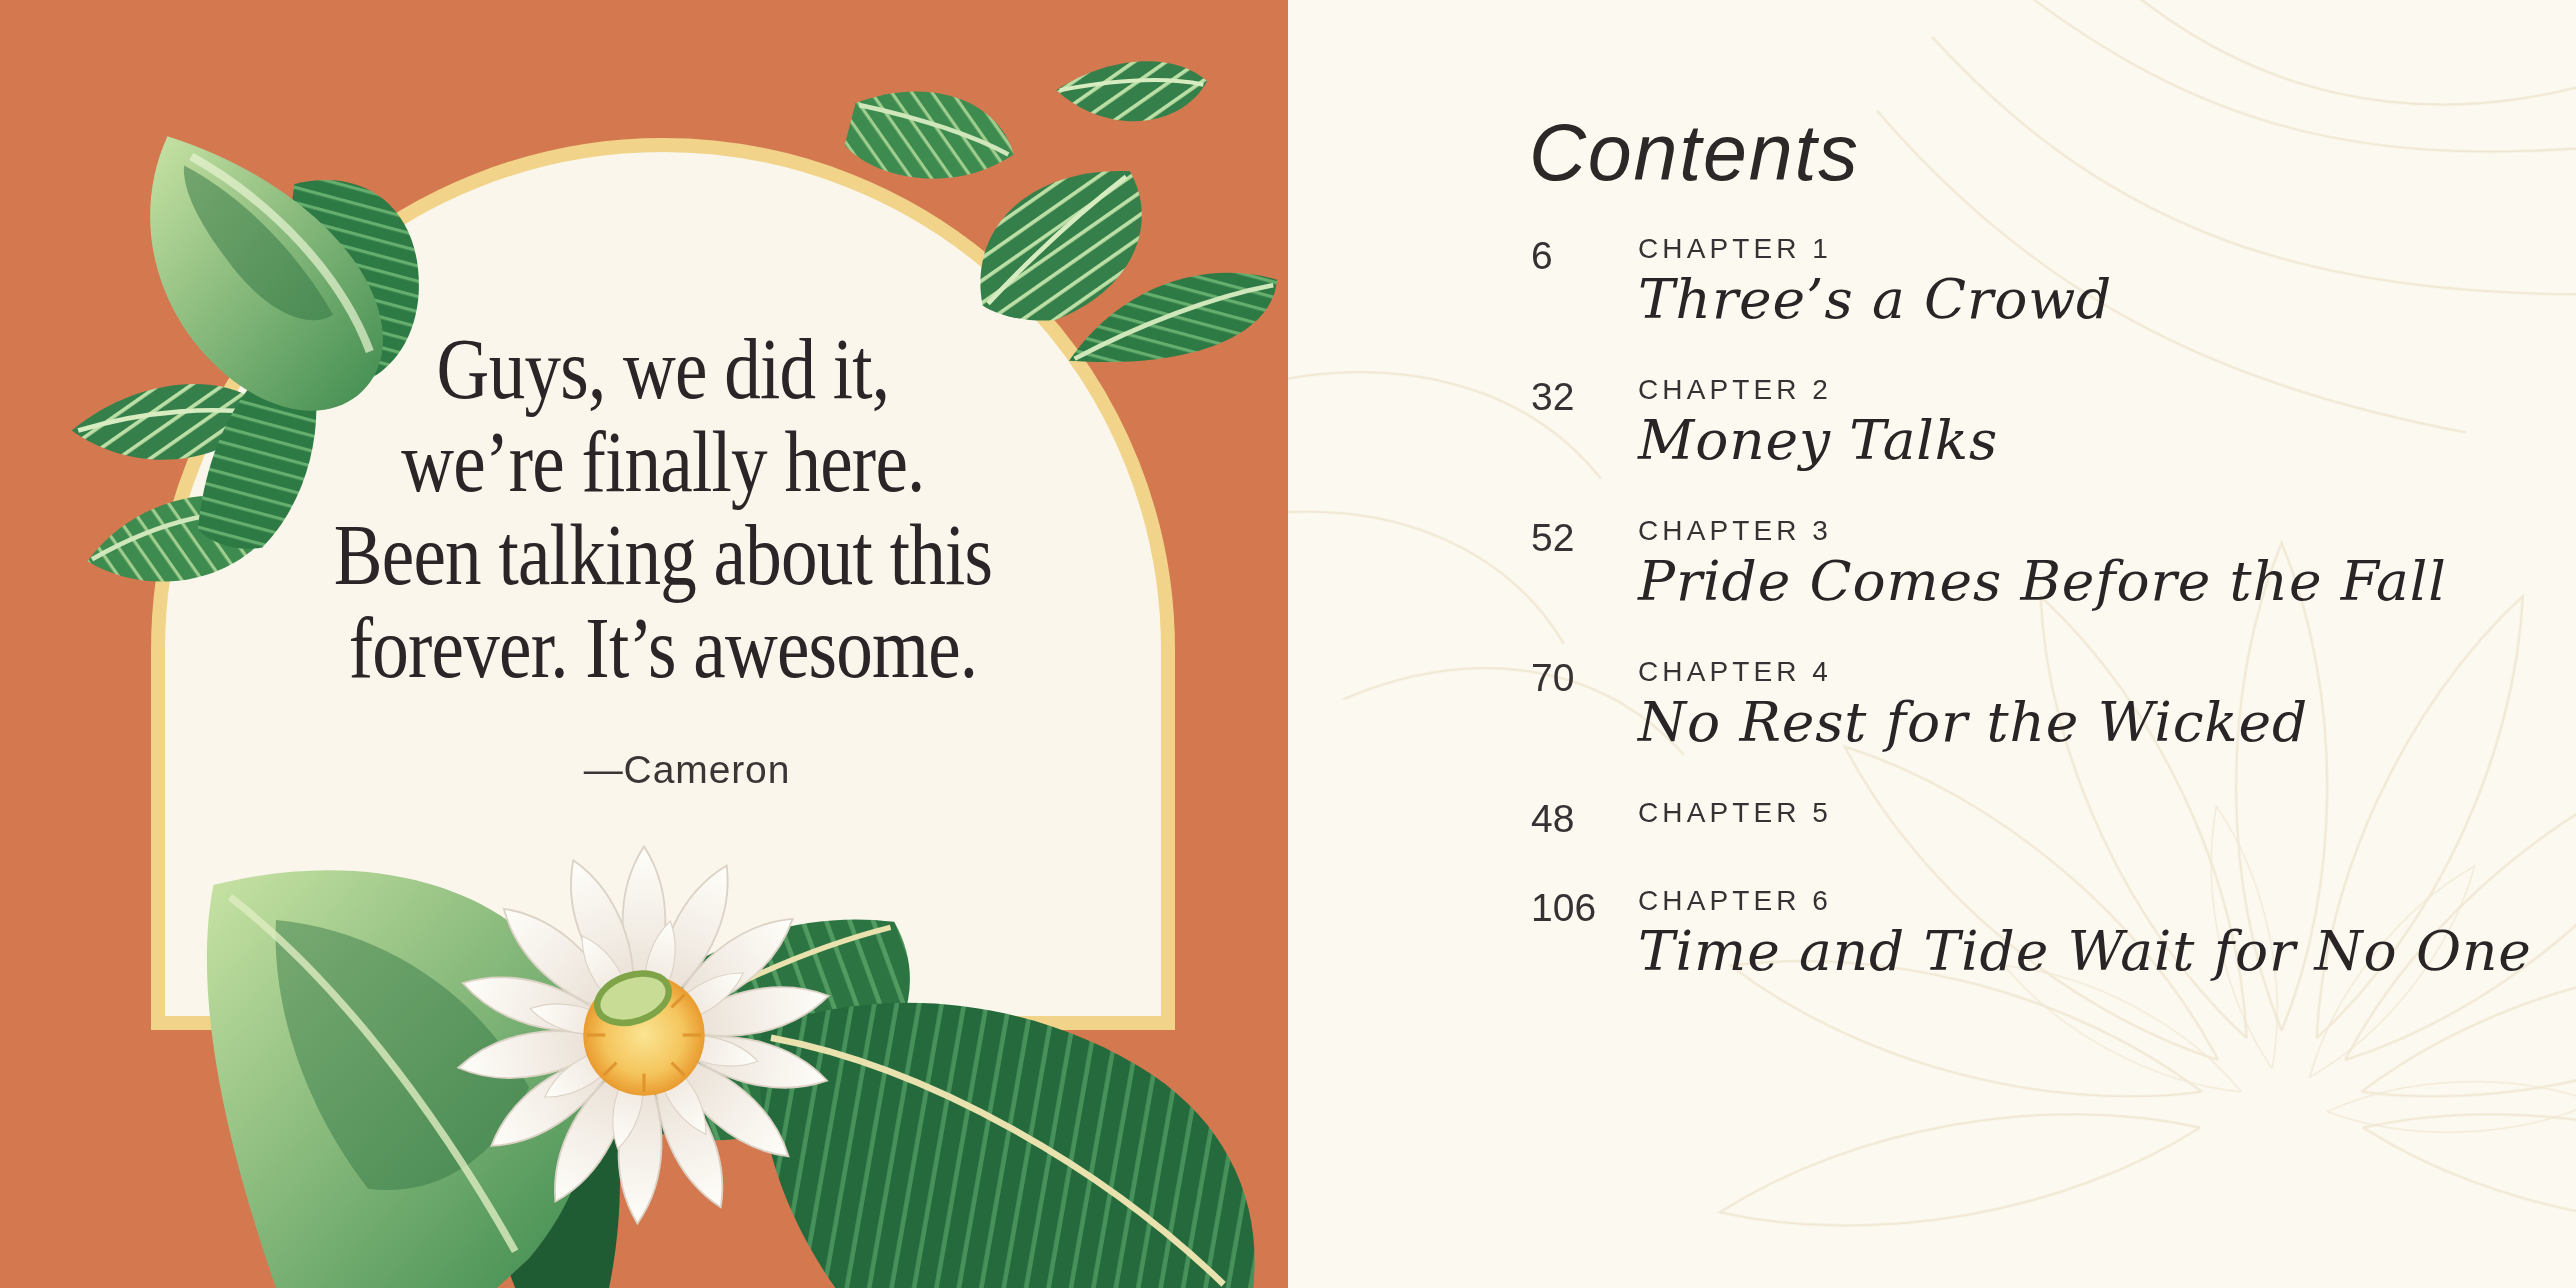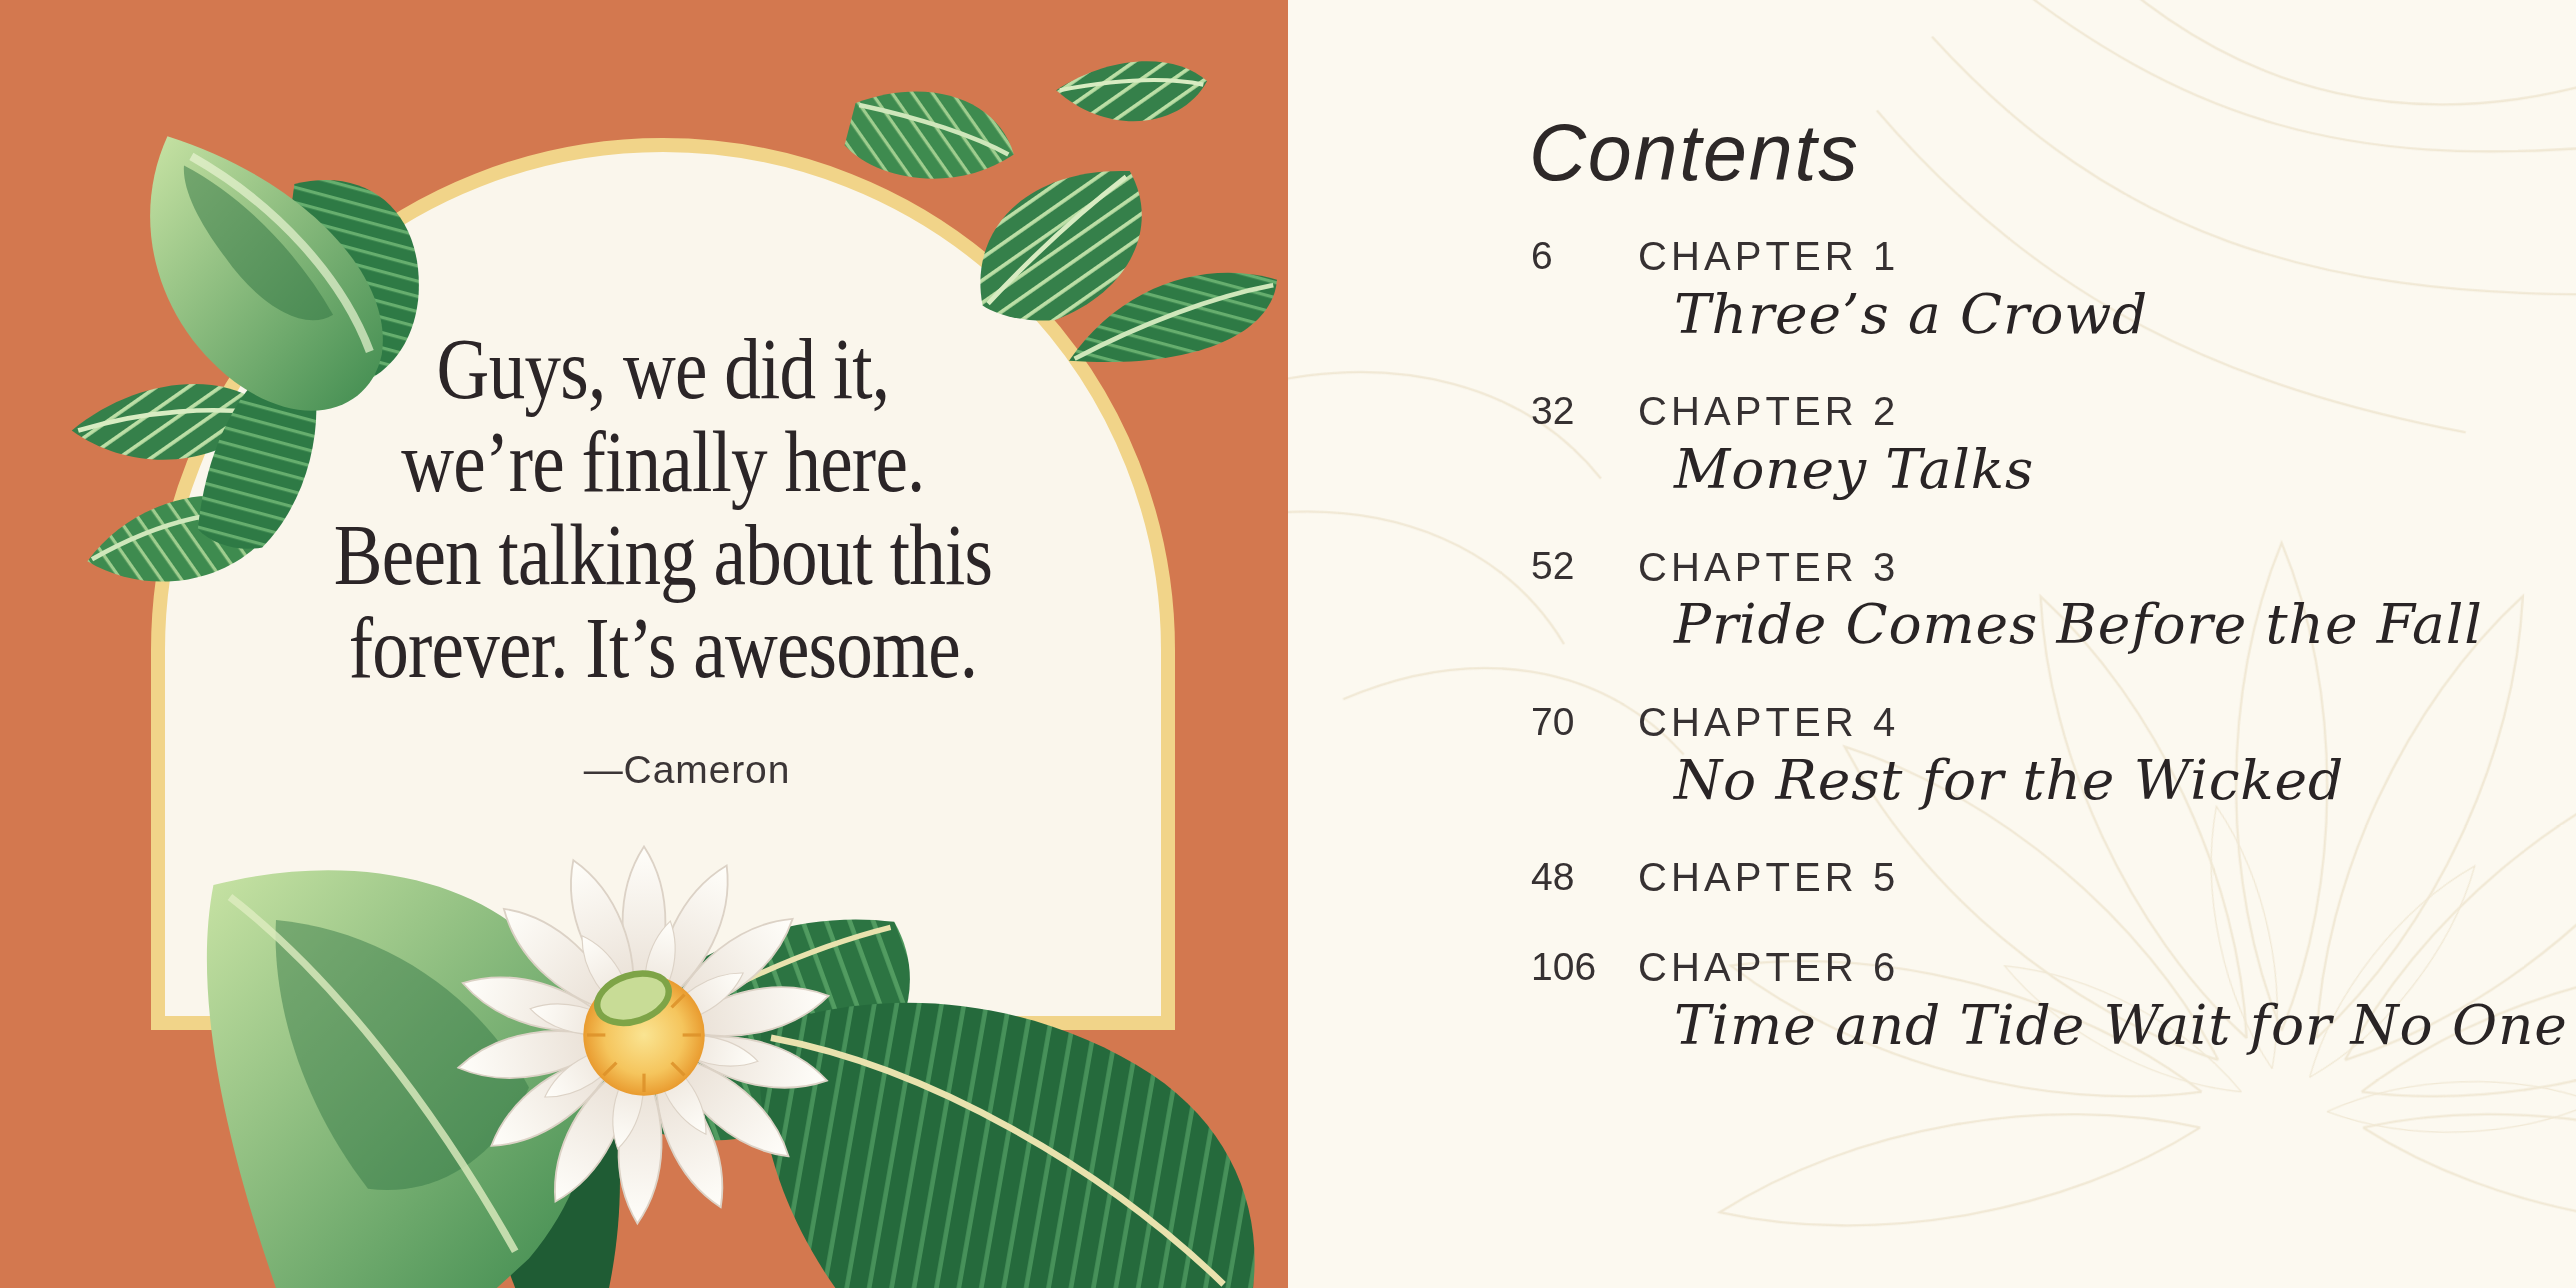--- a/index.html
+++ b/index.html
@@ -24,24 +24,24 @@
   
   .bg-pattern{position:absolute;left:0;top:0;z-index:0;pointer-events:none;}
   .contents-title{position:absolute;left:241px;top:107px;z-index:1;
         font-family:Liberation Sans, sans-serif;font-style:italic;font-size:79px;
         color:#2D2828;letter-spacing:1.8px;}
   .toc{position:absolute;left:243px;top:232px;right:55px;z-index:1;}
   .toc-entry{display:flex;align-items:flex-start;margin-bottom:42px;}
   .toc-page{flex:none;width:107px;font-size:39px;line-height:1.15;
         color:#363132;padding-top:1.8px;}
   .toc-text{flex:auto;}
-  .toc-label{font-size:40px;line-height:1.2;letter-spacing:4.1px;color:#363132;}
+  .toc-label{font-size:28px;line-height:1.2;letter-spacing:4.1px;color:#363132;}
   .toc-title{font-family:"DejaVu Serif",serif;font-style:italic;font-size:55px;
         line-height:1.12;color:#292425;letter-spacing:0.9px;margin-top:3.7px;
-        white-space:nowrap;margin-left:36px;}
+        white-space:nowrap;}
 </style>
 </head>
 <body>
 
 <div class="spread">
 
   <div class="page page-left">
 
     <div class="arch">
       <div class="quote-block">

